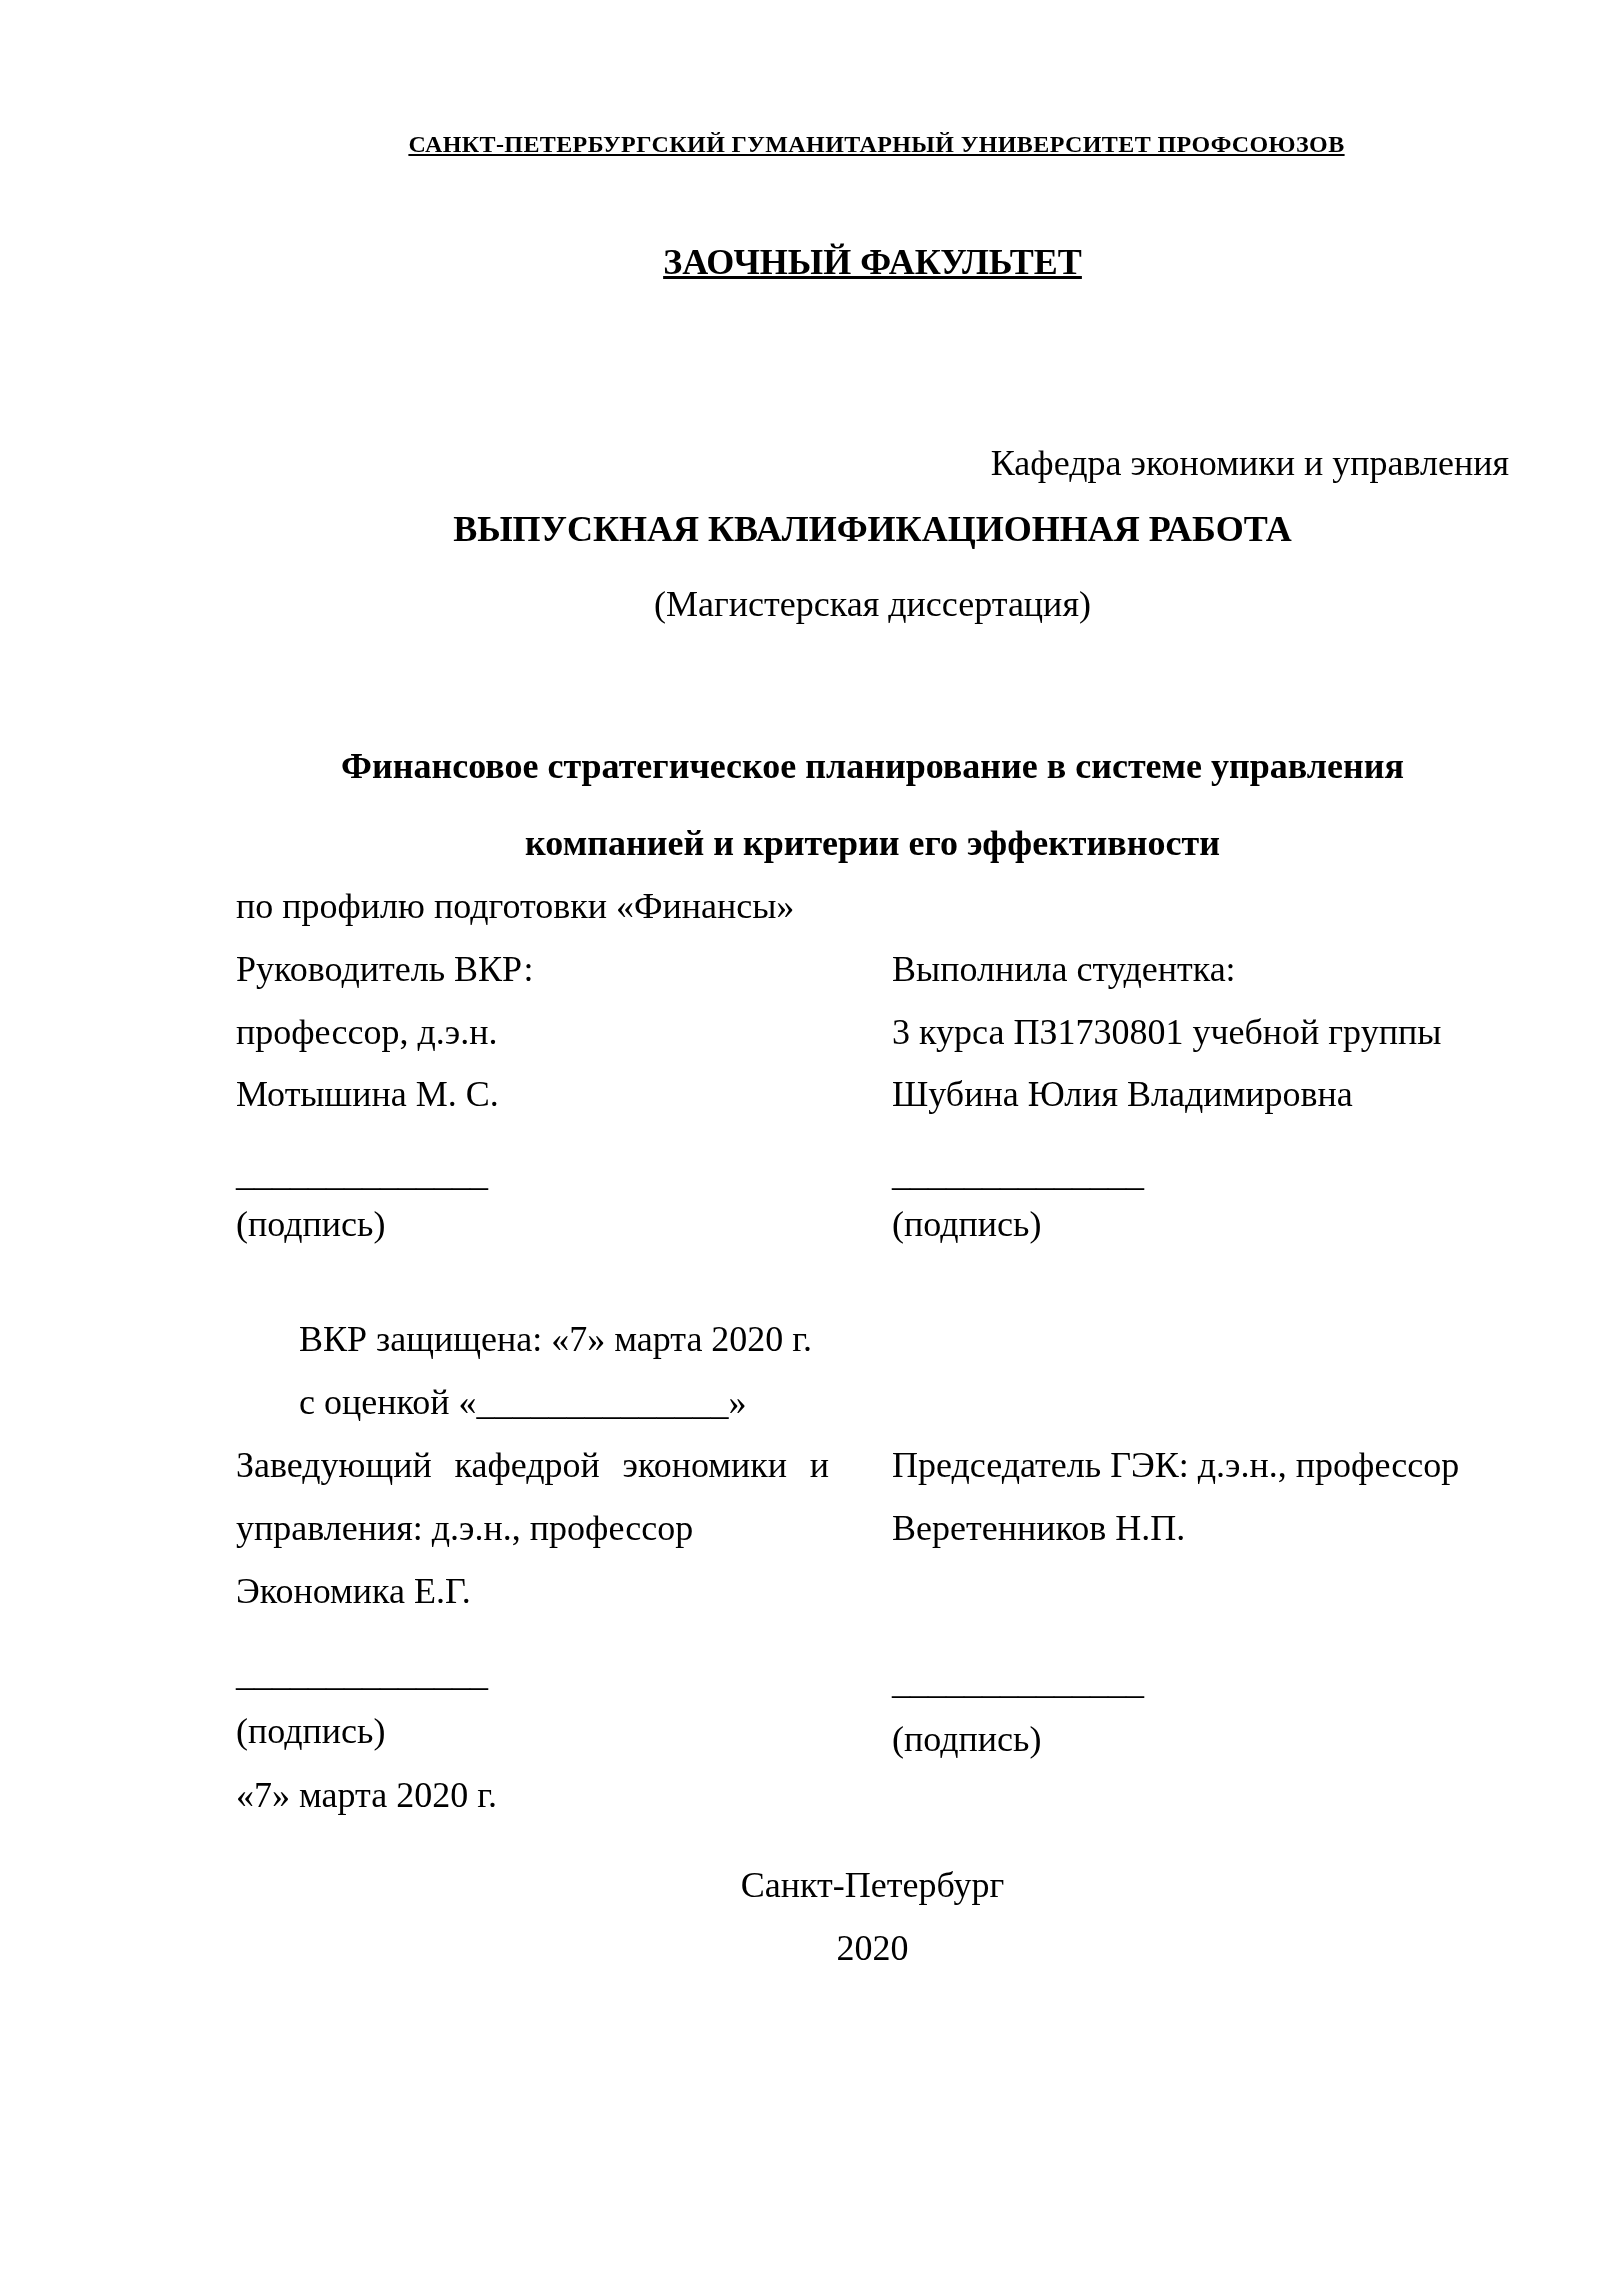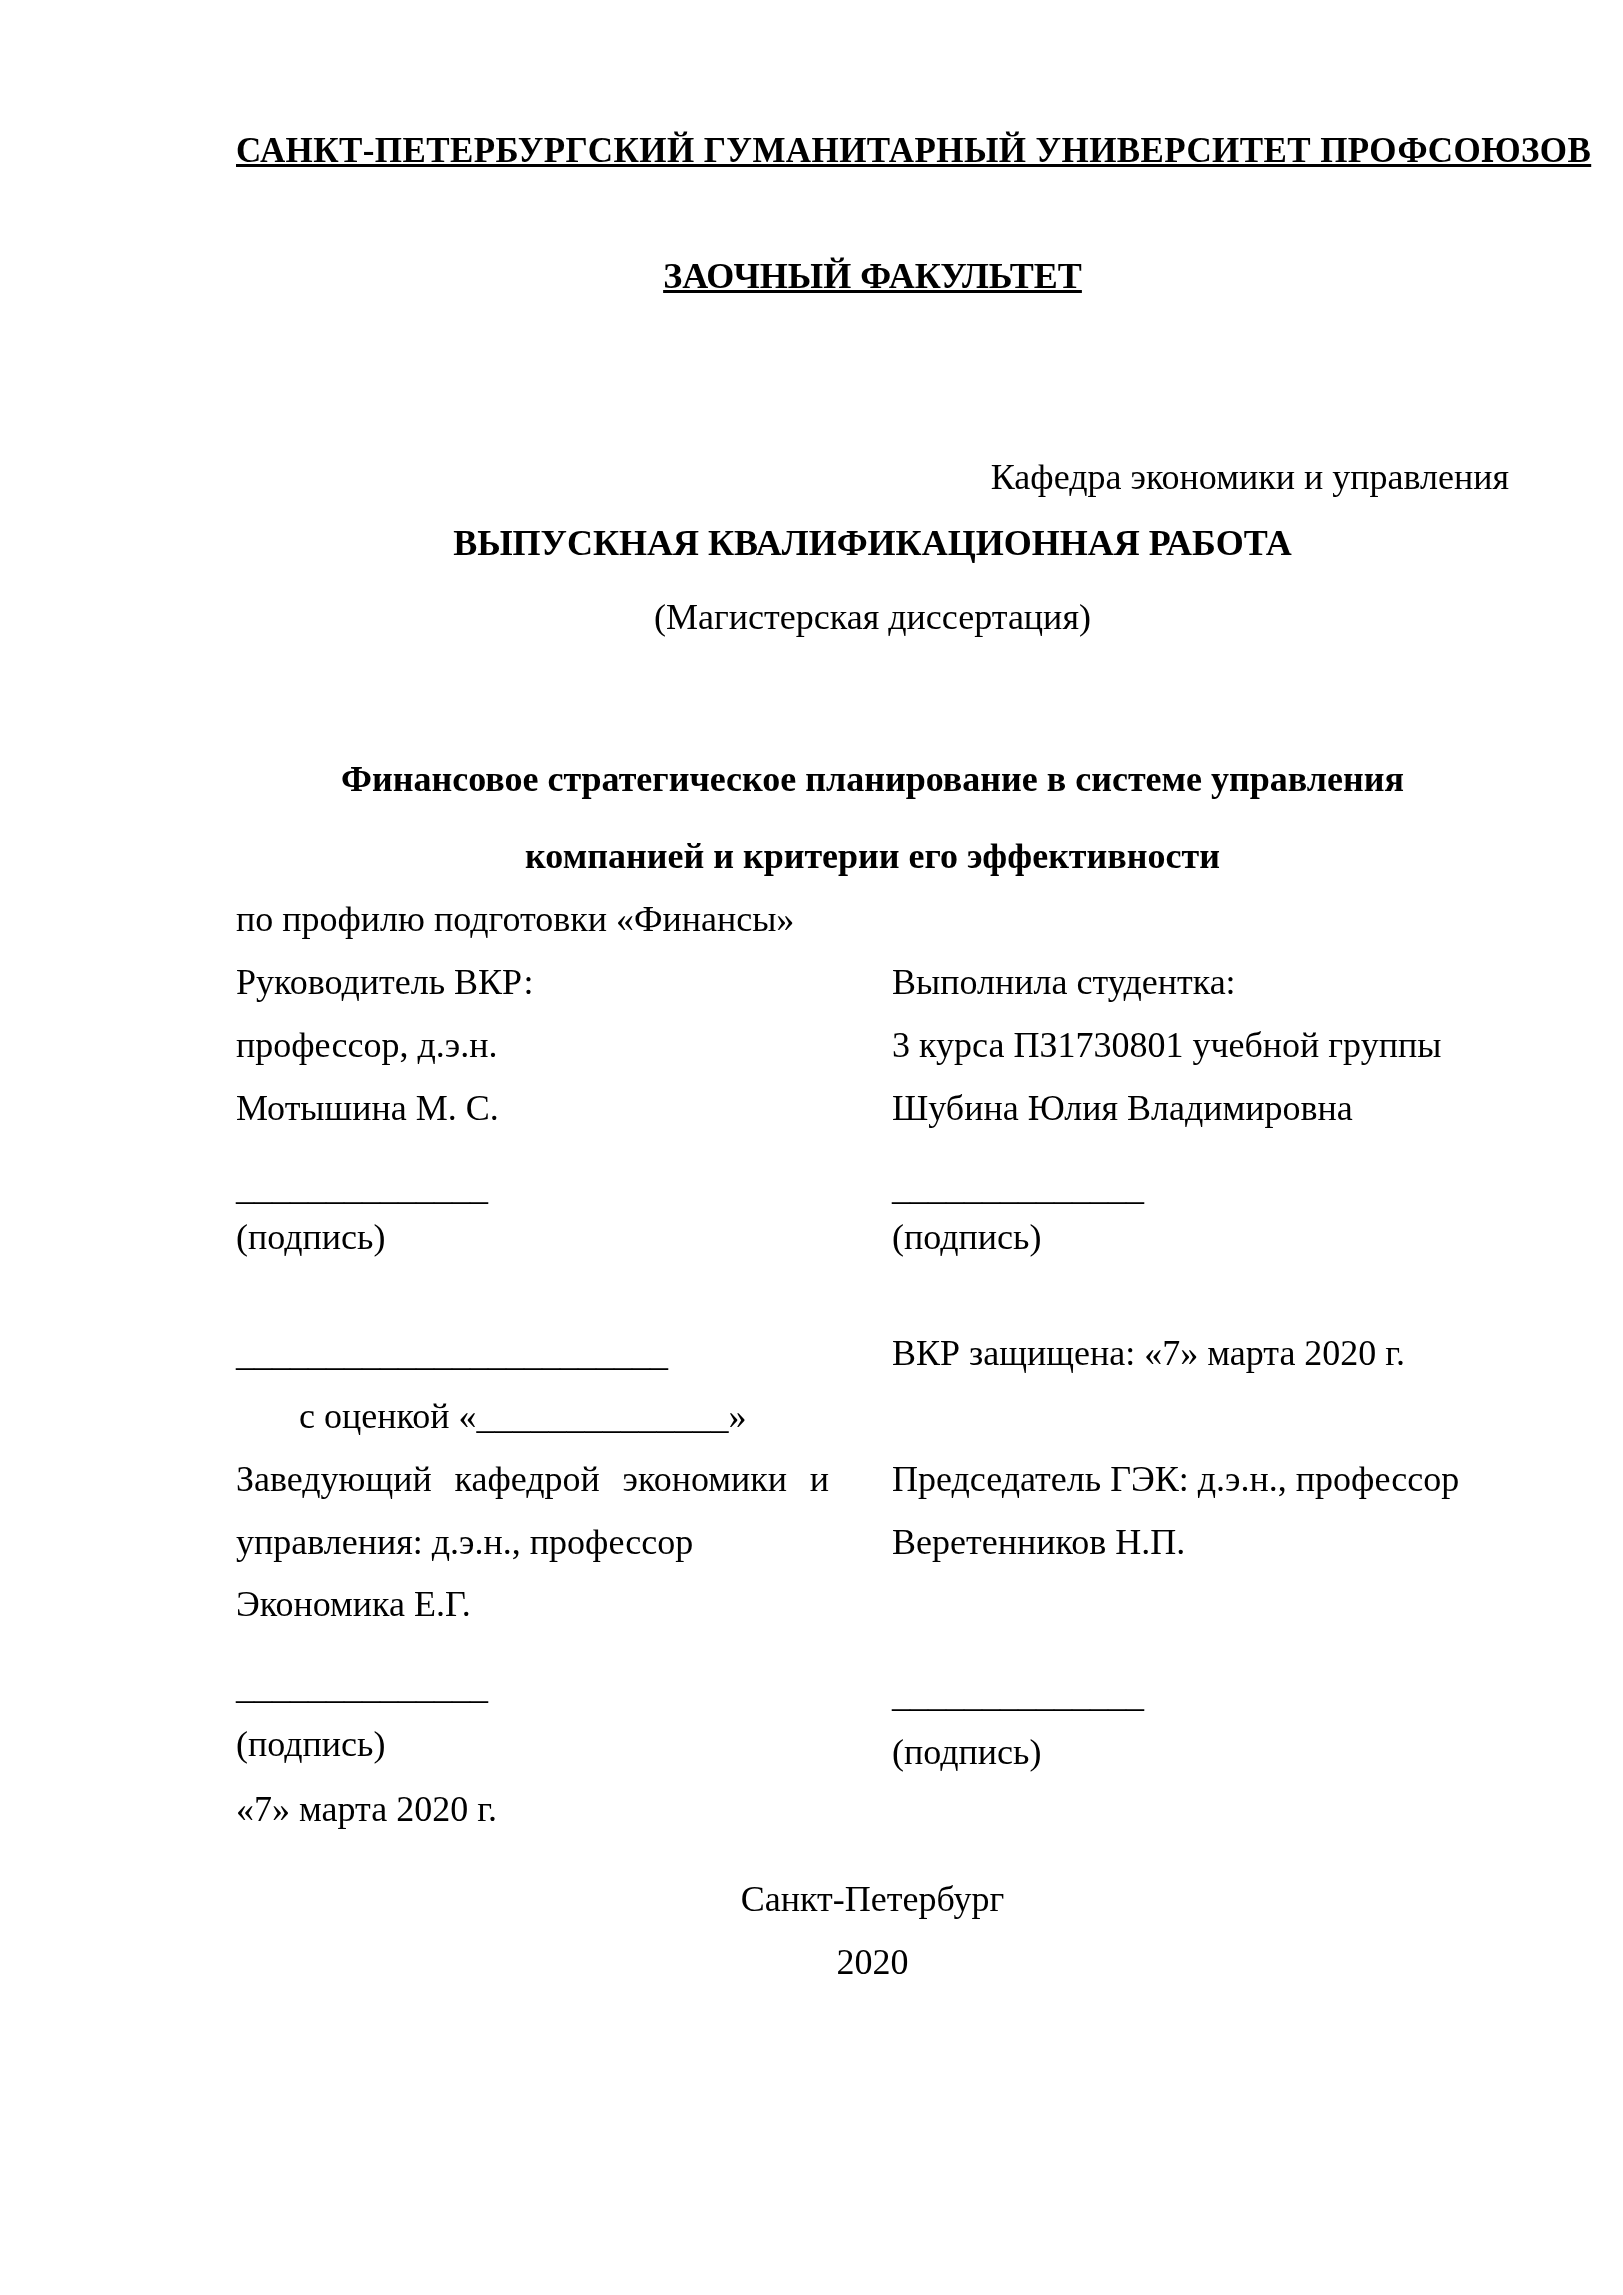--- a/index.html
+++ b/index.html
@@ -15,21 +15,21 @@
     font-size: 36px;
     line-height: 1.22;
     padding: 130px 114px 0 236px;
     overflow: hidden;
   }
   .center { text-align: center; }
   .right-align { text-align: right; }
   .bold { font-weight: bold; }
   .u { text-decoration: underline; }
   .nowrap { white-space: nowrap; }
-  .heading { font-size: 35px; letter-spacing: 0.4px; }
+  .heading { font-size: 24px; letter-spacing: 0.4px; margin-left: 8px; }
   .cols { display: flex; align-items: flex-start; }
   .cell-l { flex: 0 0 593px; width: 593px; }
   .cell-r { flex: 1 1 auto; margin-left: 63px; }
   .justify-last { text-align: justify; text-align-last: justify; }
   .sig-line { letter-spacing: 0; }
 </style>
 </head>
 <body>
 
 <div class="page">
@@ -70,21 +70,20 @@
     <div class="cell-l sig-line">______________</div>
     <div class="cell-r sig-line">______________</div>
   </div>
 
   <div class="cols" style="margin-top: 6.3px;">
     <div class="cell-l">(подпись)</div>
     <div class="cell-r">(подпись)</div>
   </div>
 
   <div class="cols" style="margin-top: 72px;">
-    <div class="cell-l sig-line">________________________</div>
     <div class="cell-r">ВКР защищена: «7» марта 2020 г.</div>
   </div>
 
   <div class="cols" style="margin-top: 19px;">
     <div class="cell-r">с оценкой «______________»</div>
   </div>
 
   <div class="cols" style="margin-top: 19px;">
     <div class="cell-l justify-last">Заведующий кафедрой экономики и</div>
     <div class="cell-r">Председатель ГЭК: д.э.н., профессор</div>

